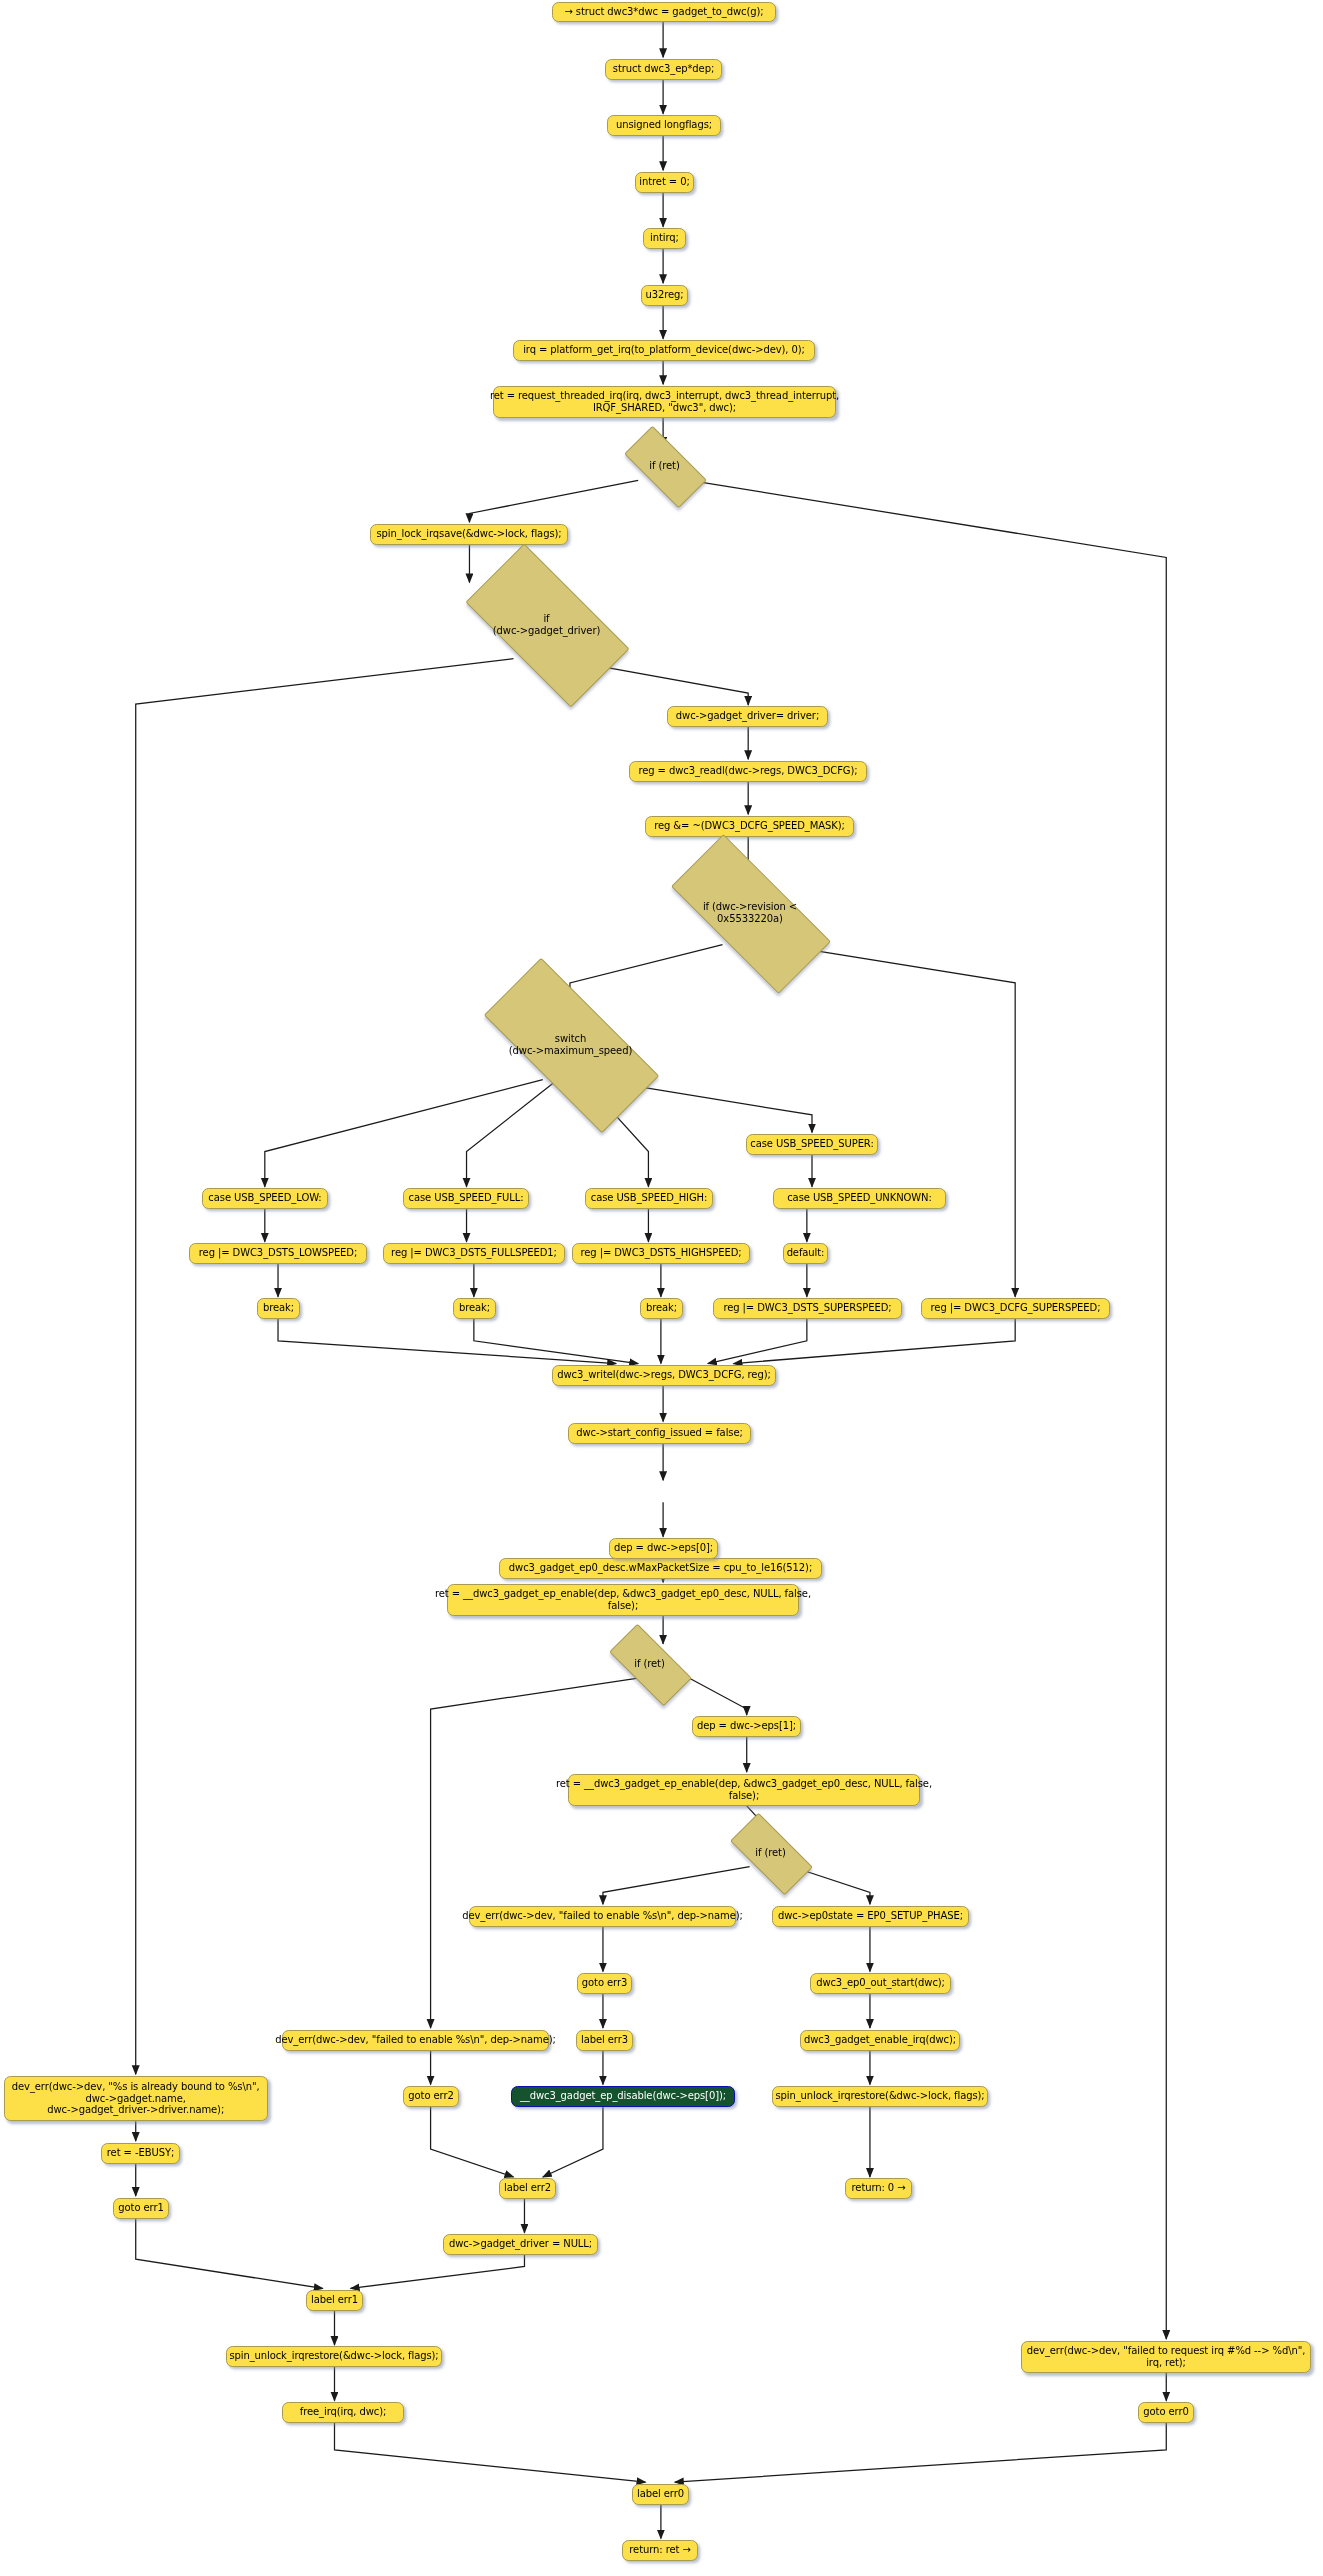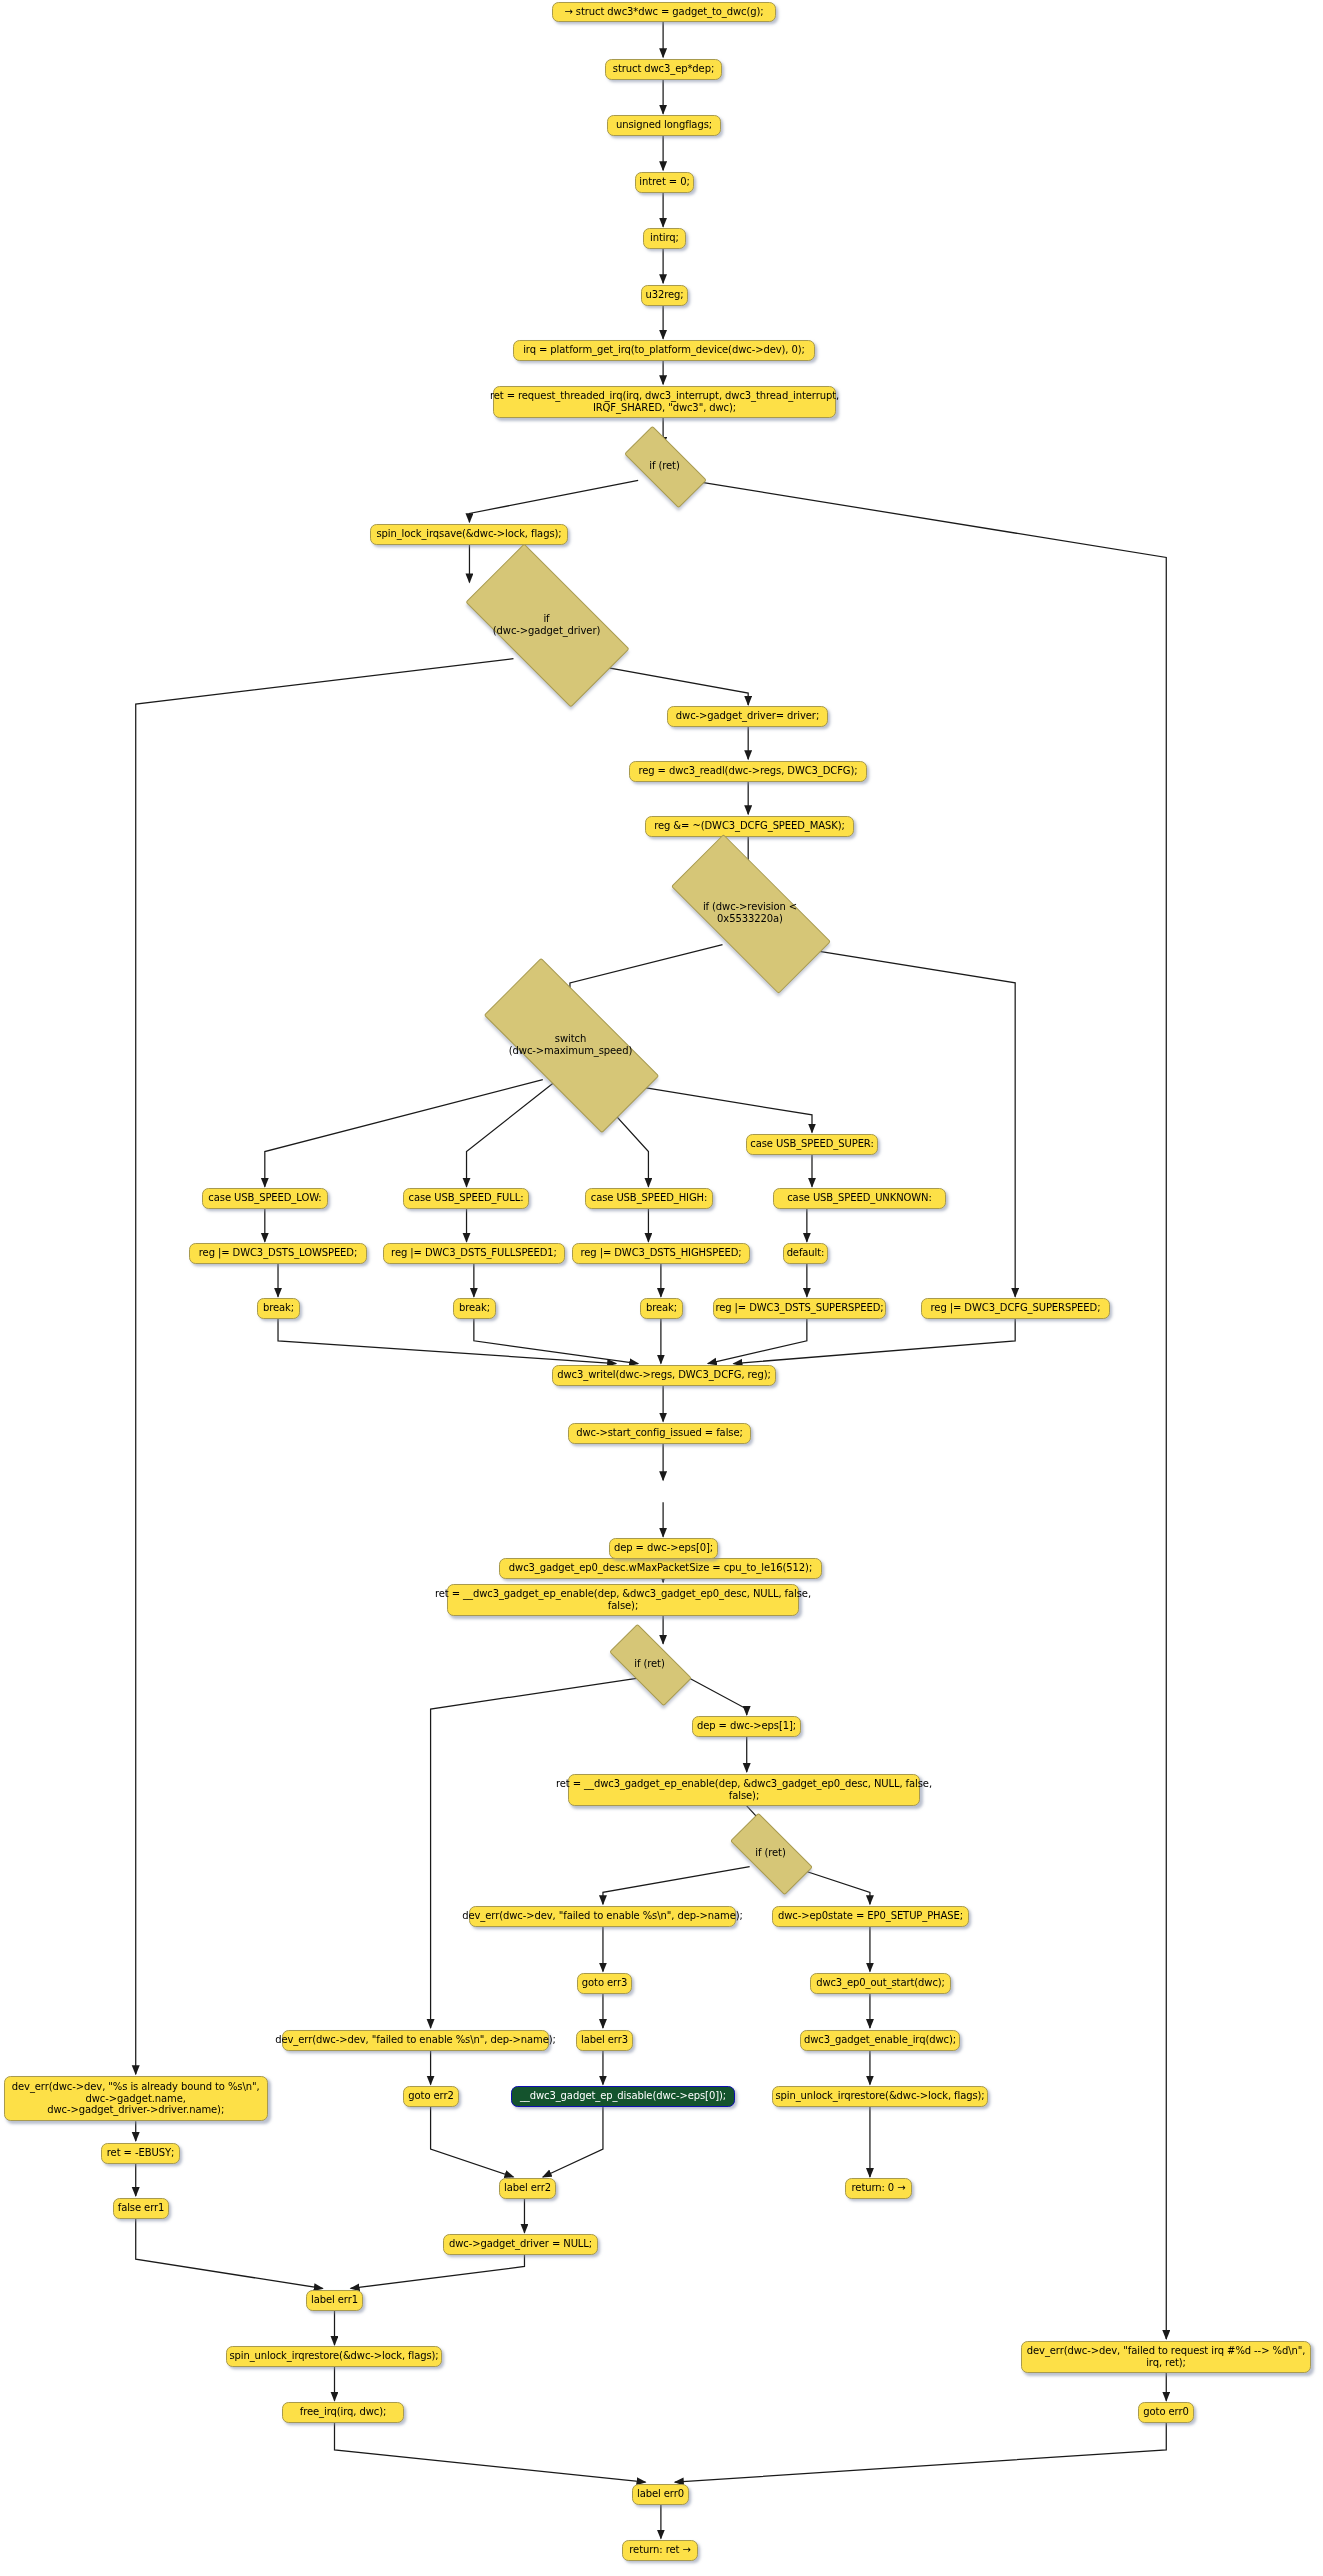--- a/index.html
+++ b/index.html
@@ -174,21 +174,21 @@
       <div class="node box" style="left: 403px; top: 1188px; width: 126px; height: 20.5px;"><span>case USB_SPEED_FULL:</span></div>
       <div class="node box" style="left: 585px; top: 1188px; width: 128px; height: 20.5px;"><span>case USB_SPEED_HIGH:</span></div>
       <div class="node box" style="left: 773px; top: 1188px; width: 173px; height: 20.5px;"><span>case USB_SPEED_UNKNOWN:</span></div>
       <div class="node box" style="left: 189px; top: 1243px; width: 178px; height: 20.5px;"><span>reg |= DWC3_DSTS_LOWSPEED;</span></div>
       <div class="node box" style="left: 383px; top: 1243px; width: 182px; height: 20.5px;"><span>reg |= DWC3_DSTS_FULLSPEED1;</span></div>
       <div class="node box" style="left: 572px; top: 1243px; width: 178px; height: 20.5px;"><span>reg |= DWC3_DSTS_HIGHSPEED;</span></div>
       <div class="node box" style="left: 783px; top: 1243px; width: 45px; height: 20.5px;"><span>default:</span></div>
       <div class="node box" style="left: 257px; top: 1298px; width: 43px; height: 20.5px;"><span>break;</span></div>
       <div class="node box" style="left: 453px; top: 1298px; width: 43px; height: 20.5px;"><span>break;</span></div>
       <div class="node box" style="left: 640px; top: 1298px; width: 43px; height: 20.5px;"><span>break;</span></div>
-      <div class="node box" style="left: 713px; top: 1298px; width: 173px; height: 20.5px; justify-content: center;"><span>reg |= DWC3_DSTS_SUPERSPEED;</span></div>
+      <div class="node box" style="left: 713px; top: 1298px; width: 189px; height: 20.5px; justify-content: center;"><span>reg |= DWC3_DSTS_SUPERSPEED;</span></div>
       <div class="node box" style="left: 921px; top: 1298px; width: 189px; height: 20.5px;"><span>reg |= DWC3_DCFG_SUPERSPEED;</span></div>
       <div class="node box" style="left: 552px; top: 1365px; width: 224px; height: 20.5px;"><span>dwc3_writel(dwc-&gt;regs, DWC3_DCFG, reg);</span></div>
       <div class="node box" style="left: 568px; top: 1423px; width: 183px; height: 20.5px;"><span>dwc-&gt;start_config_issued = false;</span></div>
       <div class="node box" style="left: 499px; top: 1558px; width: 323px; height: 20.5px;"><span>dwc3_gadget_ep0_desc.wMaxPacketSize = cpu_to_le16(512);</span></div>
       <div class="node box" style="left: 609px; top: 1538px; width: 109px; height: 20.5px;"><span>dep = dwc-&gt;eps[0];</span></div>
       <div class="node box" style="left: 447px; top: 1584px; width: 352px; height: 32px;"><span>ret = __dwc3_gadget_ep_enable(dep, &amp;dwc3_gadget_ep0_desc, NULL, false,
 false);</span></div>
       <div class="node diamond" style="left: 612px; top: 1645px; width: 75px; height: 38px;"><div class="diamond-shape"></div><span class="diamond-label">if (ret)</span></div>
       <div class="node box" style="left: 692px; top: 1716px; width: 109px; height: 20.5px;"><span>dep = dwc-&gt;eps[1];</span></div>
       <div class="node box" style="left: 568px; top: 1774px; width: 352px; height: 32px;"><span>ret = __dwc3_gadget_ep_enable(dep, &amp;dwc3_gadget_ep0_desc, NULL, false,
@@ -203,21 +203,21 @@
       <div class="node box" style="left: 800px; top: 2030px; width: 160px; height: 20.5px;"><span>dwc3_gadget_enable_irq(dwc);</span></div>
       <div class="node box" style="left: 3.7px; top: 2076px; width: 264px; height: 45px;"><span>dev_err(dwc-&gt;dev, "%s is already bound to %s\n",
 dwc-&gt;gadget.name,
 dwc-&gt;gadget_driver-&gt;driver.name);</span></div>
       <div class="node box" style="left: 403px; top: 2086px; width: 56px; height: 20.5px;"><span>goto err2</span></div>
       <div class="node box highlight" style="left: 511px; top: 2086px; width: 224px; height: 20.5px;"><span>__dwc3_gadget_ep_disable(dwc-&gt;eps[0]);</span></div>
       <div class="node box" style="left: 772px; top: 2086px; width: 216px; height: 20.5px;"><span>spin_unlock_irqrestore(&amp;dwc-&gt;lock, flags);</span></div>
       <div class="node box" style="left: 101px; top: 2143px; width: 79px; height: 20.5px;"><span>ret = -EBUSY;</span></div>
       <div class="node box" style="left: 499px; top: 2178px; width: 57px; height: 20.5px;"><span>label err2</span></div>
       <div class="node box" style="left: 845px; top: 2178px; width: 67px; height: 20.5px;"><span>return: 0 →</span></div>
-      <div class="node box" style="left: 113px; top: 2198px; width: 56px; height: 20.5px;"><span>false err1</span></div>
+      <div class="node box" style="left: 113px; top: 2198px; width: 56px; height: 20.5px;"><span>goto err1</span></div>
       <div class="node box" style="left: 443px; top: 2234px; width: 155px; height: 20.5px;"><span>dwc-&gt;gadget_driver = NULL;</span></div>
       <div class="node box" style="left: 306px; top: 2290px; width: 57px; height: 20.5px;"><span>label err1</span></div>
       <div class="node box" style="left: 226px; top: 2346px; width: 216px; height: 20.5px;"><span>spin_unlock_irqrestore(&amp;dwc-&gt;lock, flags);</span></div>
       <div class="node box" style="left: 1021px; top: 2341px; width: 290px; height: 32px;"><span>dev_err(dwc-&gt;dev, "failed to request irq #%d --&gt; %d\n",
 irq, ret);</span></div>
       <div class="node box" style="left: 282px; top: 2402px; width: 122px; height: 20.5px;"><span>free_irq(irq, dwc);</span></div>
       <div class="node box" style="left: 1138px; top: 2402px; width: 56px; height: 20.5px;"><span>goto err0</span></div>
       <div class="node box" style="left: 632px; top: 2484px; width: 57px; height: 20.5px;"><span>label err0</span></div>
       <div class="node box" style="left: 622px; top: 2540px; width: 76px; height: 20.5px;"><span>return: ret →</span></div>
     </div>

